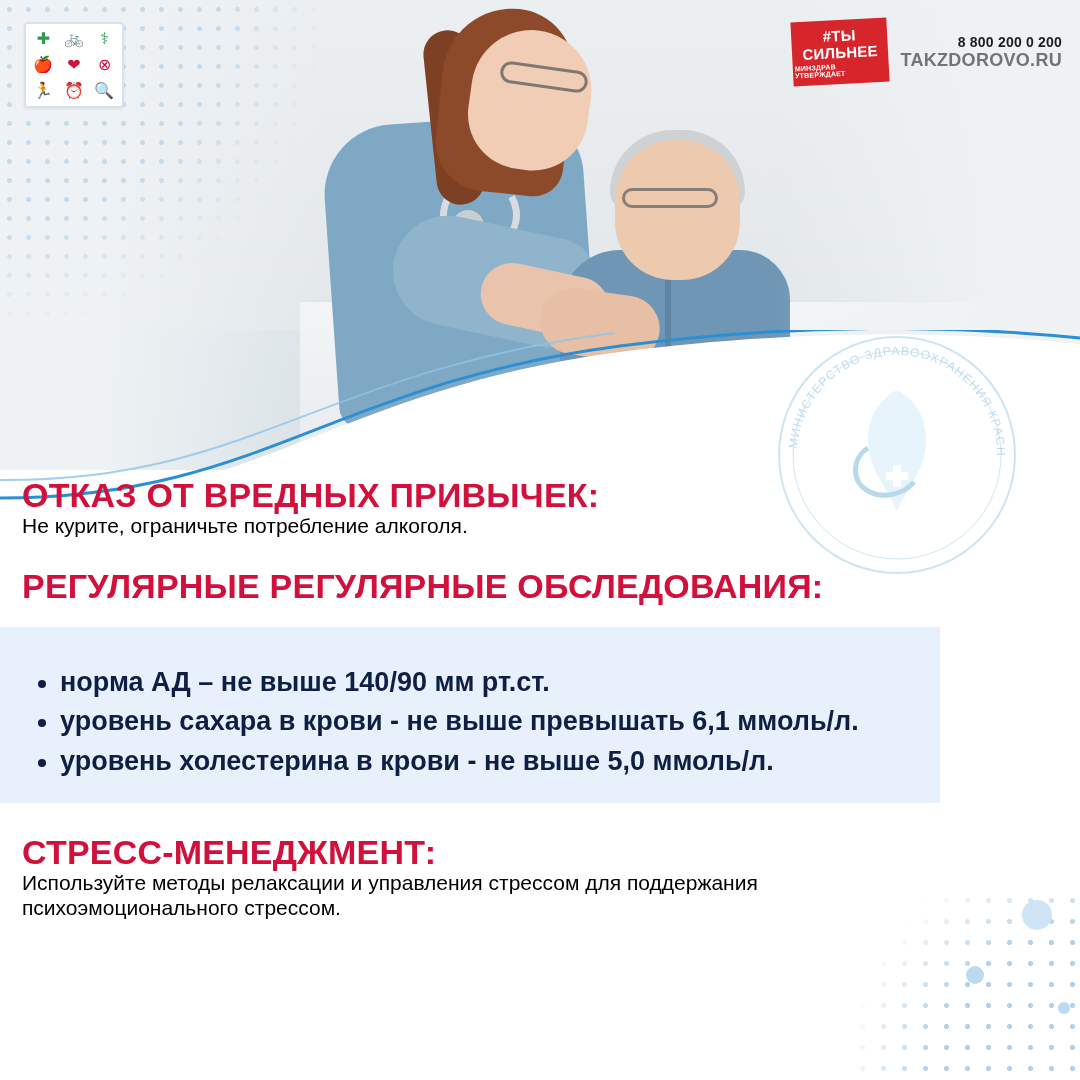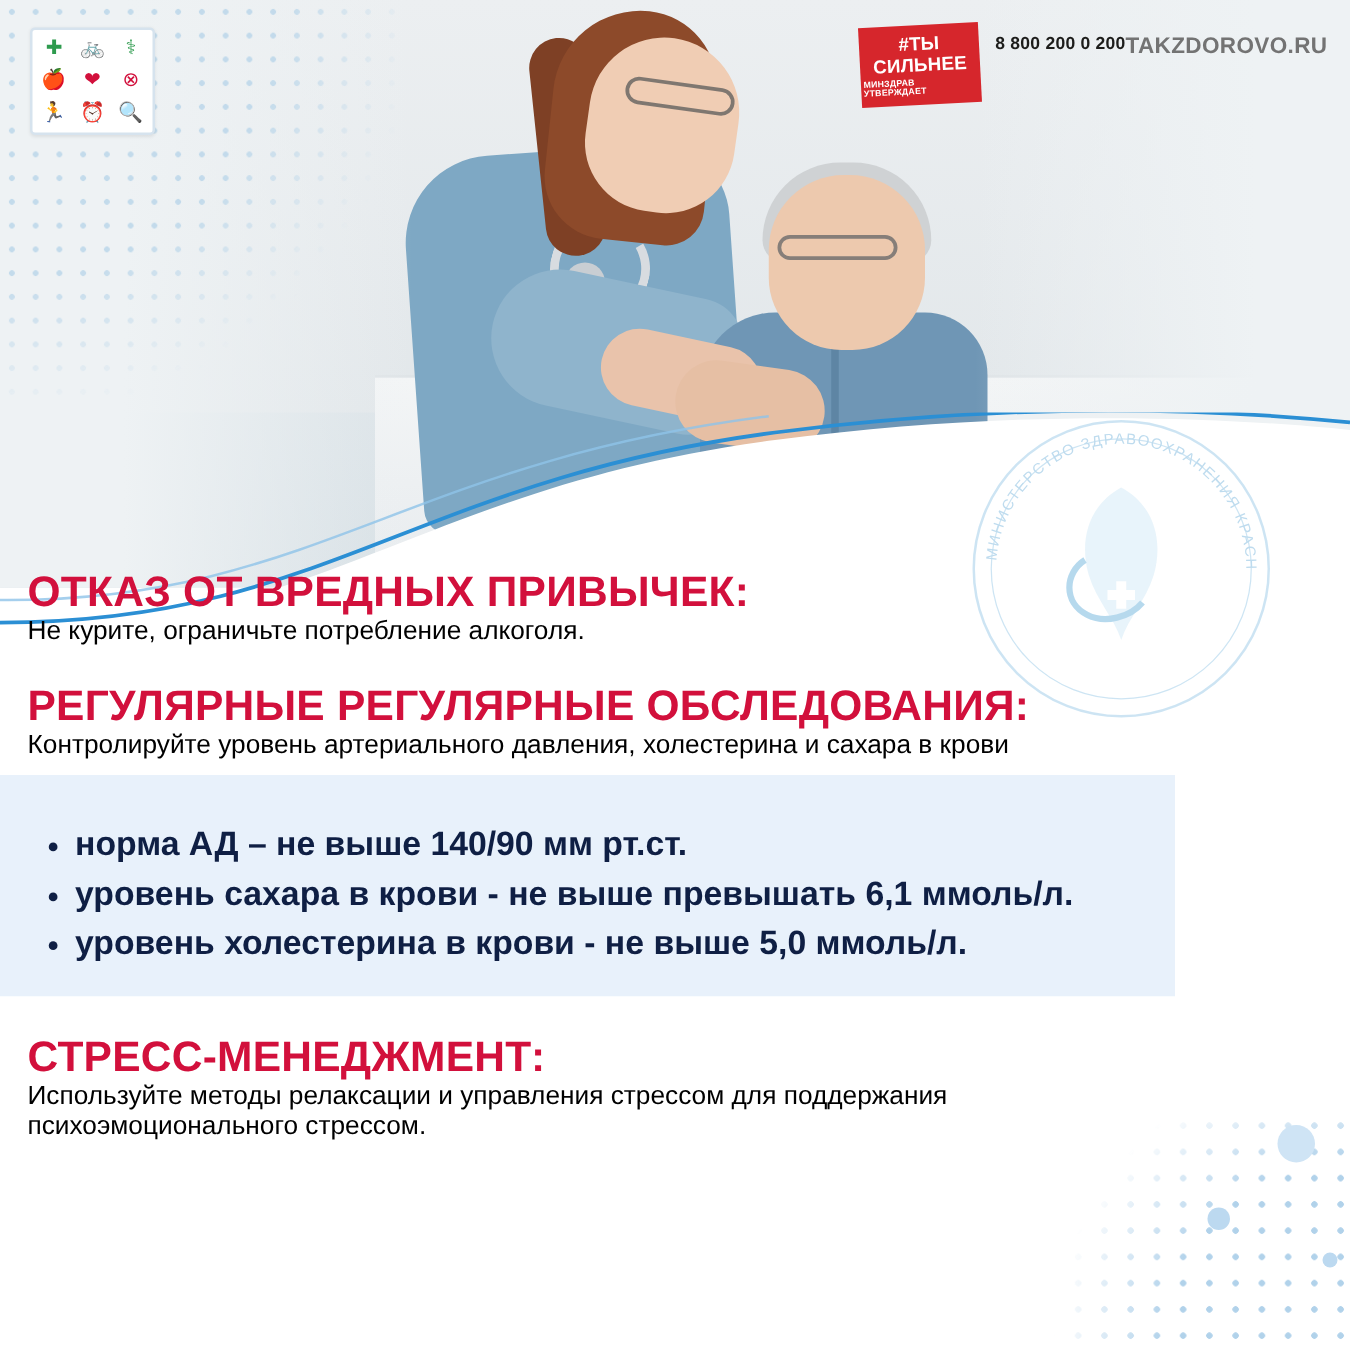--- a/index.html
+++ b/index.html
@@ -165,45 +165,45 @@
     width: 96px; height: 64px;
     background: #d6262c;
     color: #ffffff;
     display: flex; flex-direction: column; justify-content: center; align-items: center;
     transform: rotate(-3deg);
     padding: 4px 2px;
   }
   .ts-logo .l1 { font-size: 15px; font-weight: 700; letter-spacing: .2px; }
   .ts-logo .l2 { font-size: 15px; font-weight: 700; letter-spacing: .2px; }
   .ts-logo .l3 { font-size: 7px; font-weight: 700; margin-top: 2px; letter-spacing: .2px; }
-  .ts-right { padding: 6px 2px 6px 12px; display: flex; flex-direction: row; justify-content: center; }
+  .ts-right { padding: 6px 2px 6px 12px; display: flex; flex-direction: column; justify-content: center; align-items: flex-end; }
   .ts-phone { font-size: 14px; font-weight: 700; color: #1d1d1b; letter-spacing: .2px; }
   .ts-site { font-size: 18px; font-weight: 700; color: #737373; letter-spacing: .3px; }
 
   
   .seal {
     position: absolute; right: 58px; top: 330px;
     width: 250px; height: 250px; opacity: .5;
   }
 
   
-  .content { position: absolute; left: 0; top: 455px; width: 940px; }
+  .content { position: absolute; left: 0; top: 476px; width: 940px; }
   .block { padding: 0 22px; }
   h2.head {
     color: #d2103c; font-size: 34px; font-weight: 700;
     letter-spacing: .2px; line-height: 1.12;
   }
   p.sub {
     color: #000000; font-size: 21px; font-weight: 400;
     line-height: 1.17; letter-spacing: 0;
   }
   .gap-a { height: 28px; }
 
   .bullets {
-    margin-top: 12px;
+    margin-top: 22px;
     background: #e8f1fb;
     padding: 36px 22px 22px 34px;
   }
   .bullets li {
     color: #0f1f44; font-size: 27px; font-weight: 700;
     line-height: 1.46; margin-left: 26px;
   }
   .bullets li::marker { color: #0f1f44; font-size: 25px; }
 
   .stress { margin-top: 30px; }
@@ -292,21 +292,20 @@
 
     <div class="block">
       <h2 class="head">ОТКАЗ ОТ ВРЕДНЫХ ПРИВЫЧЕК:</h2>
       <p class="sub">Не курите, ограничьте потребление алкоголя.</p>
     </div>
 
     <div class="gap-a"></div>
 
     <div class="block">
       <h2 class="head">РЕГУЛЯРНЫЕ РЕГУЛЯРНЫЕ ОБСЛЕДОВАНИЯ:</h2>
-      <p class="sub">Контролируйте уровень артериального давления, холестерина и сахара в крови</p>
     </div>
 
     <ul class="bullets">
       <li>норма АД – не выше 140/90 мм рт.ст.</li>
       <li>уровень сахара в крови - не выше превышать 6,1 ммоль/л.</li>
       <li>уровень холестерина в крови - не выше 5,0 ммоль/л.</li>
     </ul>
 
     <div class="block stress">
       <h2 class="head">СТРЕСС-МЕНЕДЖМЕНТ:</h2>

